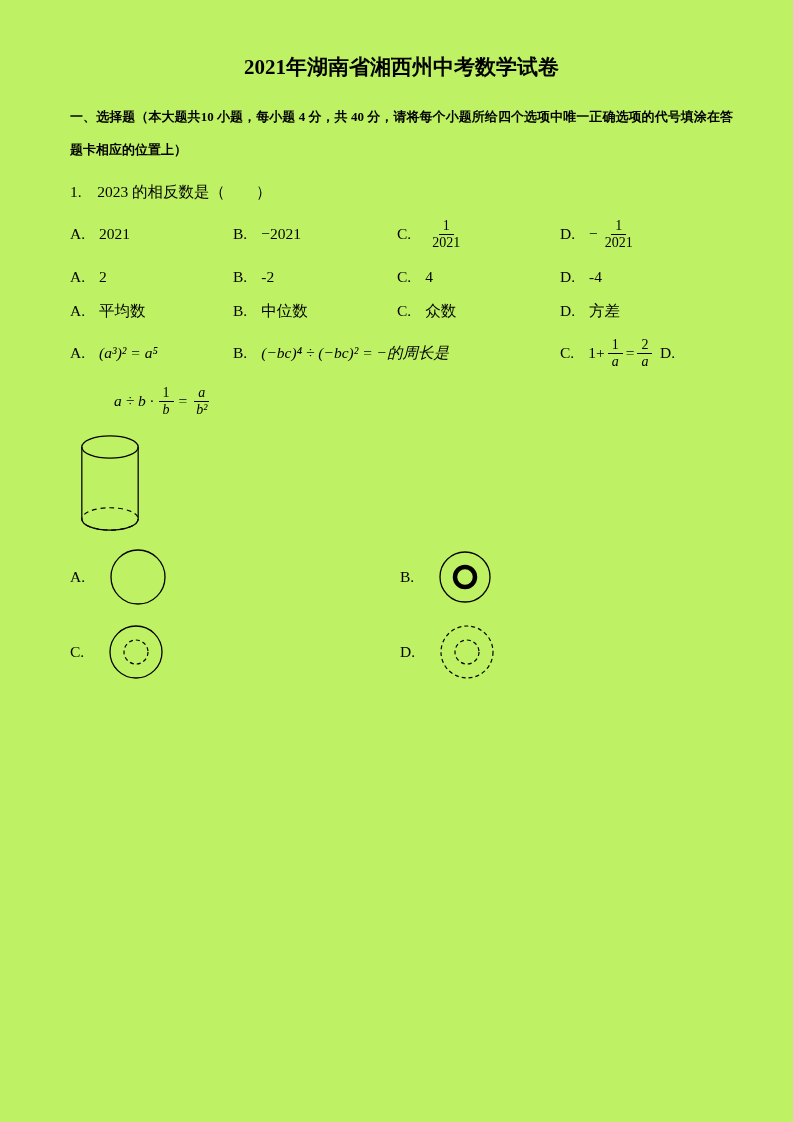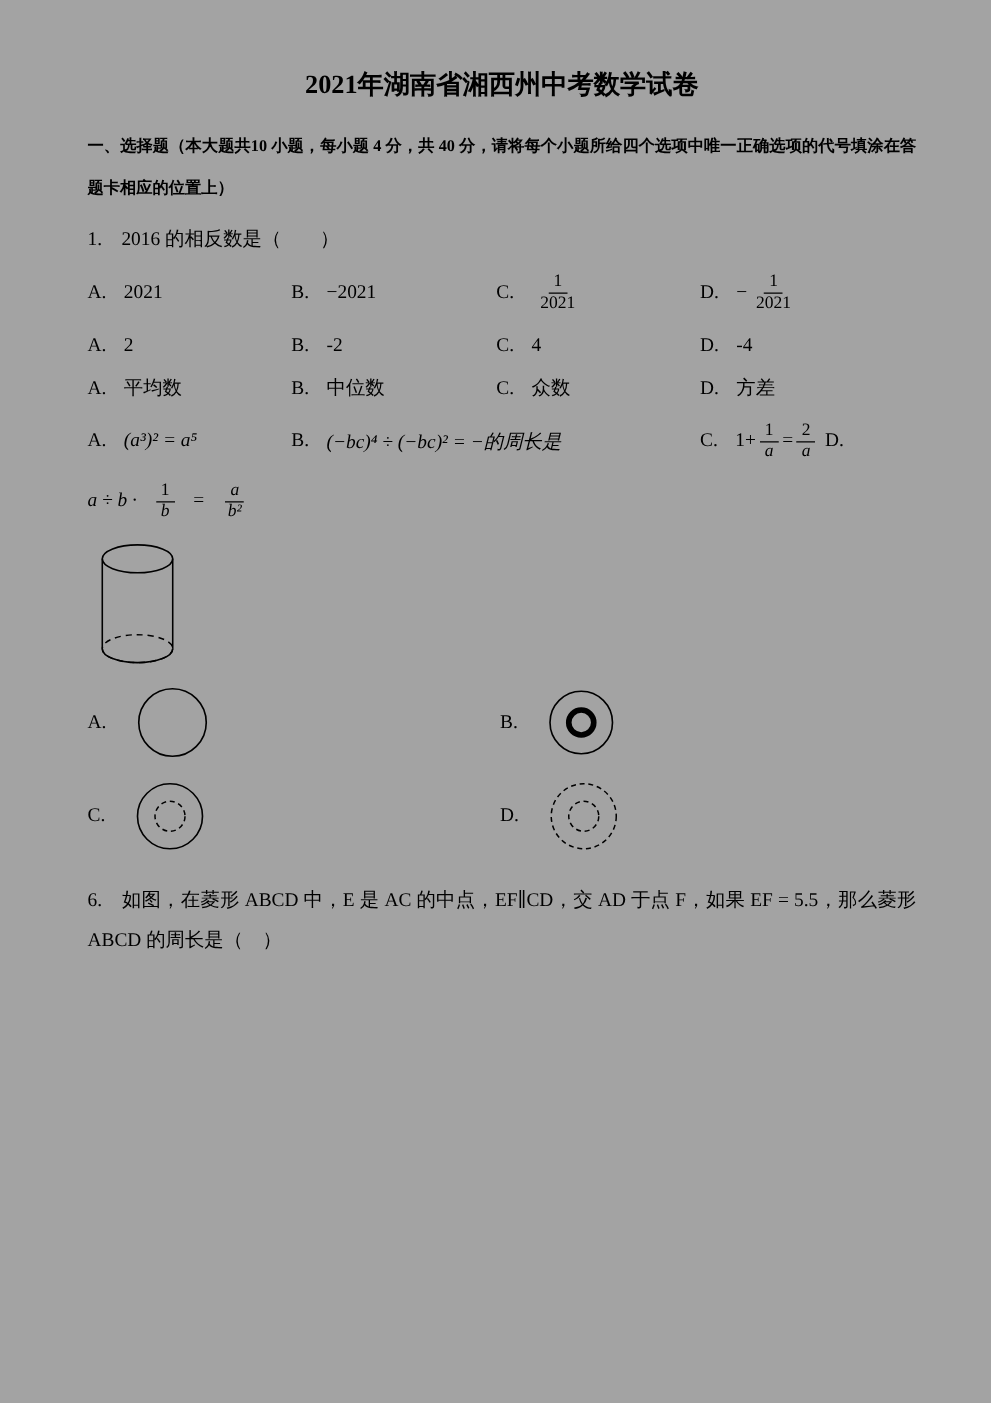--- a/index.html
+++ b/index.html
@@ -1,19 +1,19 @@
 <!DOCTYPE html>
 <html><head>
 <meta charset="utf-8">
 <style>
   html,body{margin:0;padding:0;background:#ffffff;}
   .page{
     width:793px;height:1122px;box-sizing:border-box;
     padding:52px 60px 0 70px;
-    background:#a3a3a3;color:#000;
+    background:#bef264;color:#000;
     font-family:"Liberation Serif","DejaVu Serif",serif;
     overflow:hidden;
   }
   .title{
     margin:0 0 18px 0;text-align:center;
     font-size:21px;font-weight:bold;line-height:30px;
   }
   .section-header{
     margin:0 0 10px 0;font-size:13px;font-weight:bold;
     line-height:33px;text-align:justify;
@@ -24,22 +24,22 @@
     display:grid;grid-template-columns:163px 164px 163px 1fr;
     font-size:15.5px;line-height:30px;margin:2px 0 4px 0;
     align-items:center;
   }
   .opt-row.tall{min-height:48px;}
   .q4-row{
     display:grid;grid-template-columns:163px 327px 100px 1fr;
     font-size:15.5px;min-height:46px;align-items:center;margin:2px 0 0 0;
   }
   .q4-d-line{
-    display:flex;align-items:center;gap:12px;
-    font-size:15.5px;min-height:50px;margin-bottom:4px;
+    display:flex;align-items:center;gap:2px;
+    font-size:15.5px;min-height:50px;margin-bottom:4px;margin-left:44px;
   }
   .opt{display:inline-flex;align-items:center;}
   .lbl{margin-right:14px;}
   .math{font-style:italic;}
   .frac{
     display:inline-flex;flex-direction:column;align-items:center;
     vertical-align:middle;font-size:14px;line-height:16px;margin:0 3px;
   }
   .fnum{border-bottom:1px solid #000;padding:0 4px;}
   .fden{padding:0 4px;}
@@ -58,21 +58,21 @@
 </style>
 </head>
 <body>
 
 <div class="page">
 
   <h1 class="title">2021年湖南省湘西州中考数学试卷</h1>
 
   <p class="section-header">一、选择题（本大题共10 小题，每小题 4 分，共 40 分，请将每个小题所给四个选项中唯一正确选项的代号填涂在答题卡相应的位置上）</p>
 
-  <p class="stem">1.　2016 的相反数是（　　）</p>
+  <p class="stem">1.　2023 的相反数是（　　）</p>
   <div class="opt-row tall">
     <span class="opt">
       <span class="lbl">A.</span>
       <span>2021</span>
     </span>
     <span class="opt">
       <span class="lbl">B.</span>
       <span>−2021</span>
     </span>
     <span class="opt">
@@ -203,15 +203,14 @@
     </span>
     <span class="fig-cell">
       <span>D.</span>
       <svg width="60" height="60" viewBox="0 0 60 60">
         <circle class="d2" cx="30" cy="30" r="26"></circle>
         <circle class="d2" cx="30" cy="30" r="12"></circle>
       </svg>
     </span>
   </div>
 
-  <p class="stem q6">6.　如图，在菱形 ABCD 中，E 是 AC 的中点，EF∥CD，交 AD 于点 F，如果 EF = 5.5，那么菱形 ABCD 的周长是（　）</p>
 
 </div>
 
 </body></html>

